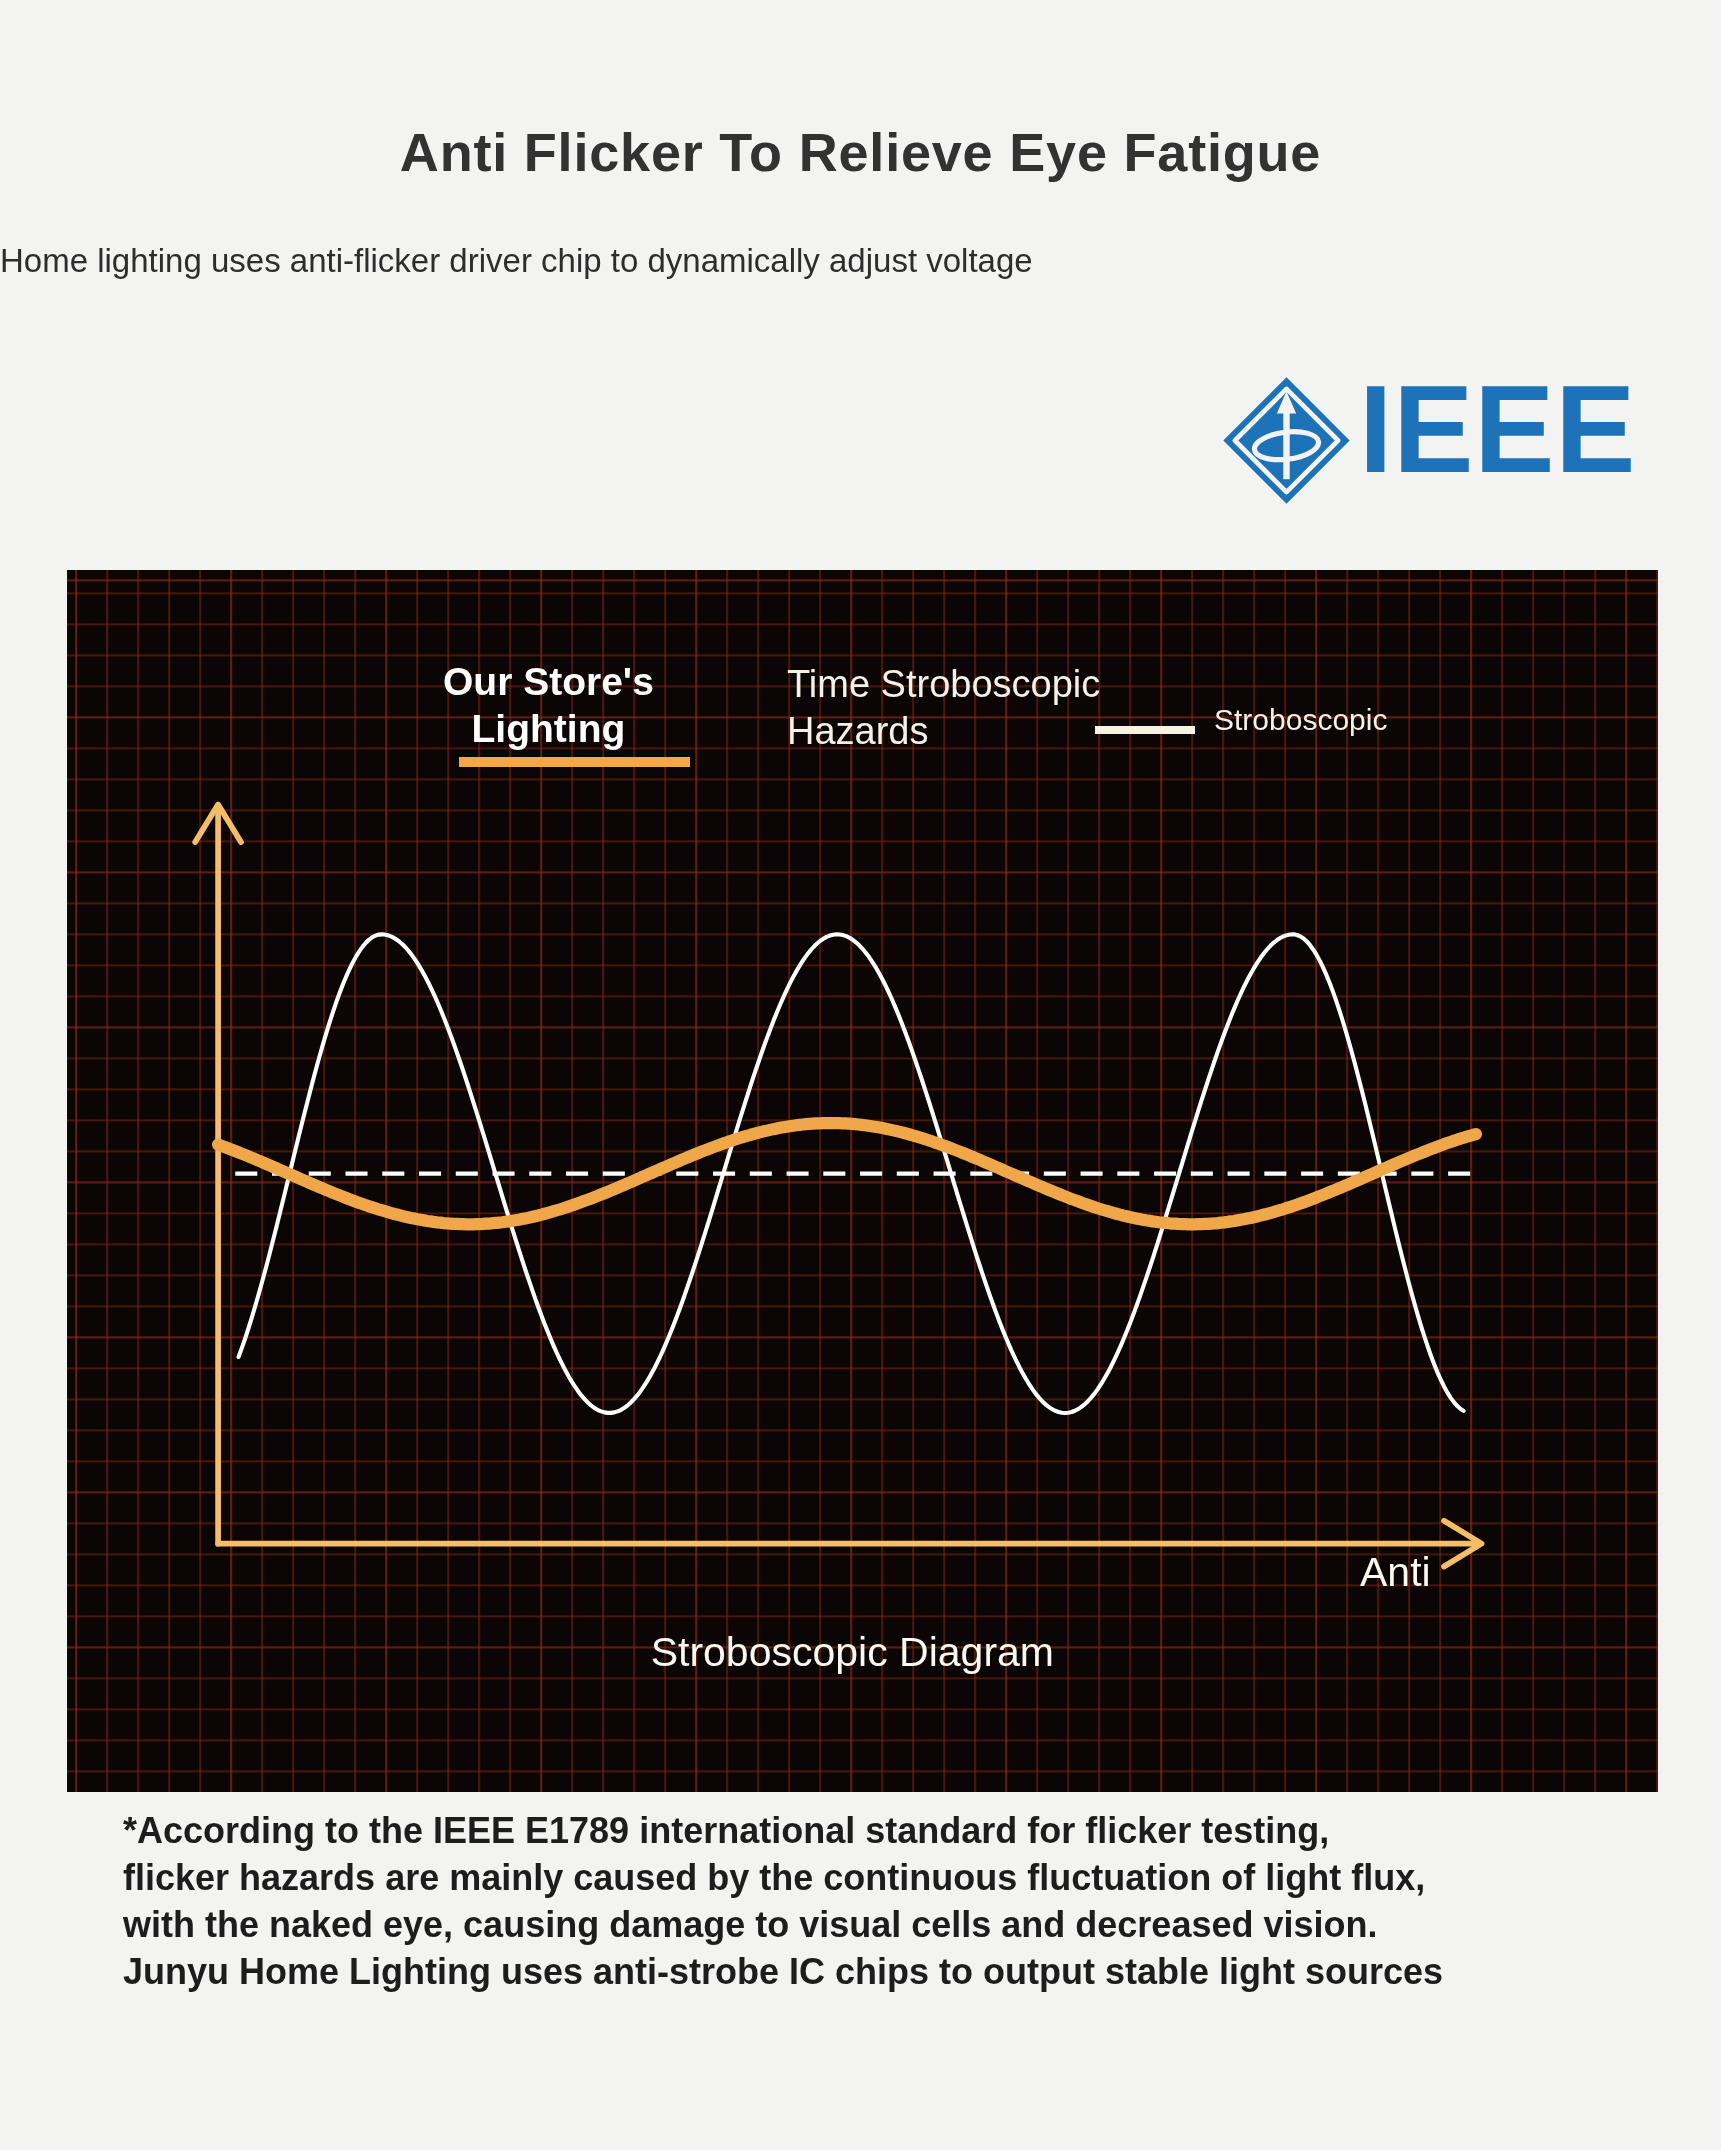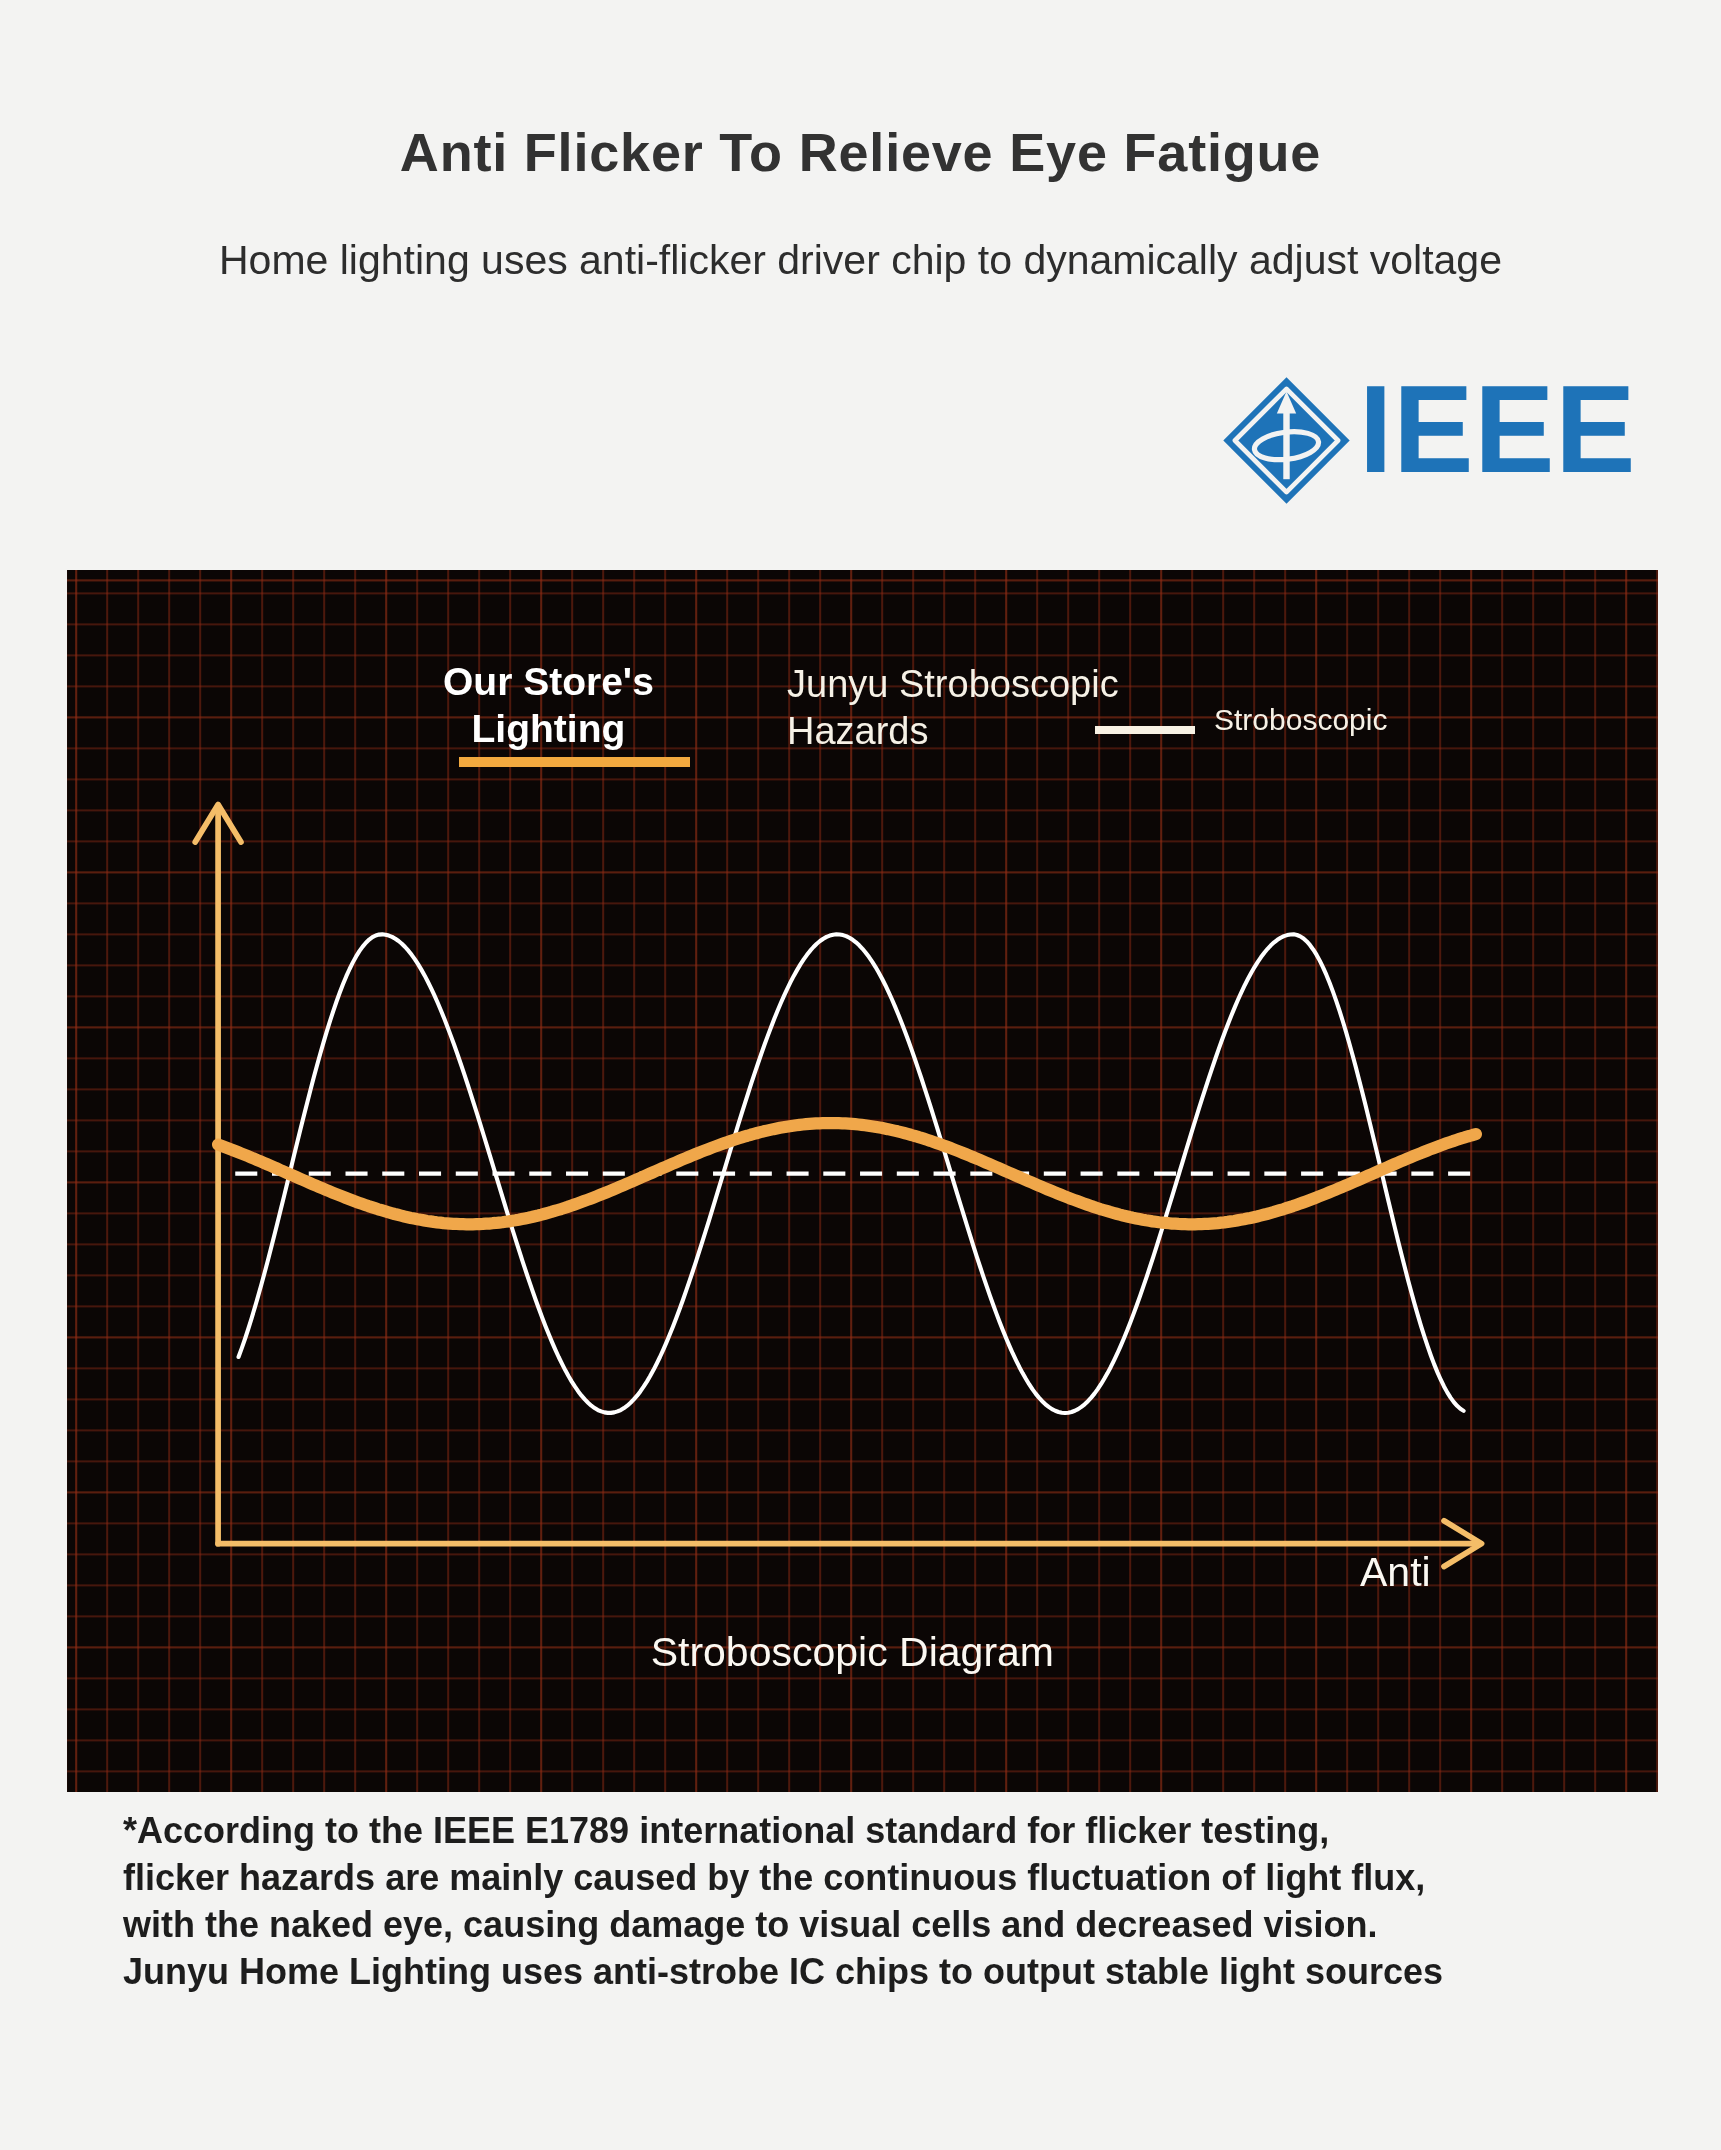--- a/index.html
+++ b/index.html
@@ -13,22 +13,22 @@
   }
   
   .title{
     position:absolute;left:0;top:121px;width:1721px;
     text-align:center;
     font-size:54px;font-weight:700;letter-spacing:0.8px;
     color:#323232;
   }
   .subtitle{
     position:absolute;left:0;top:239px;width:1721px;
-    text-align:center;
-    font-size:41px;font-weight:400;line-height:43px;
+    text-align:left;
+    font-size:33px;font-weight:400;line-height:43px;
     color:#2d2d2d;
   }
   
   .ieee{
     position:absolute;left:1222px;top:376px;width:425px;height:131px;
   }
   .ieee-diamond{position:absolute;left:0;top:0;width:129px;height:129px;}
   .ieee-word{
     position:absolute;left:137px;top:-18px;
     font-size:124px;font-weight:700;letter-spacing:0.8px;
@@ -121,21 +121,21 @@
       <polyline id="orange-wave" points="185.0,703.4 189.0,704.8 193.0,706.3 197.0,707.8 201.0,709.3 205.0,710.9 209.0,712.5 213.0,714.1 217.0,715.7 221.0,717.3 225.0,719.0 229.0,720.7 233.0,722.4 237.0,724.1 241.0,725.8 245.0,727.5 249.0,729.2 253.0,731.0 257.0,732.7 261.0,734.5 265.0,736.2 269.0,738.0 273.0,739.8 277.0,741.5 281.0,743.3 285.0,745.0 289.0,746.8 293.0,748.5 297.0,750.3 301.0,752.0 305.0,753.7 309.0,755.4 313.0,757.1 317.0,758.8 321.0,760.4 325.0,762.1 329.0,763.7 333.0,765.3 337.0,766.9 341.0,768.5 345.0,770.0 349.0,771.5 353.0,773.0 357.0,774.5 361.0,775.9 365.0,777.3 369.0,778.7 373.0,780.0 377.0,781.3 381.0,782.6 385.0,783.8 389.0,785.0 393.0,786.2 397.0,787.3 401.0,788.4 405.0,789.4 409.0,790.4 413.0,791.4 417.0,792.3 421.0,793.2 425.0,794.0 429.0,794.8 433.0,795.5 437.0,796.2 441.0,796.9 445.0,797.5 449.0,798.1 453.0,798.6 457.0,799.0 461.0,799.5 465.0,799.8 469.0,800.1 473.0,800.4 477.0,800.6 481.0,800.8 485.0,800.9 489.0,801.0 493.0,801.0 497.0,801.0 501.0,800.9 505.0,800.8 509.0,800.6 513.0,800.3 517.0,800.1 521.0,799.7 525.0,799.4 529.0,798.9 533.0,798.5 537.0,797.9 541.0,797.4 545.0,796.7 549.0,796.1 553.0,795.4 557.0,794.6 561.0,793.8 565.0,793.0 569.0,792.1 573.0,791.1 577.0,790.2 581.0,789.2 585.0,788.1 589.0,787.0 593.0,785.9 597.0,784.7 601.0,783.5 605.0,782.3 609.0,781.0 613.0,779.7 617.0,778.3 621.0,776.9 625.0,775.5 629.0,774.1 633.0,772.6 637.0,771.1 641.0,769.6 645.0,768.1 649.0,766.5 653.0,764.9 657.0,763.3 661.0,761.7 665.0,760.0 669.0,758.4 673.0,756.7 677.0,755.0 681.0,753.3 685.0,751.6 689.0,749.8 693.0,748.1 697.0,746.4 701.0,744.6 705.0,742.8 709.0,741.1 713.0,739.3 717.0,737.6 721.0,735.8 725.0,734.1 729.0,732.3 733.0,730.6 737.0,728.8 741.0,727.1 745.0,725.4 749.0,723.6 753.0,721.9 757.0,720.3 761.0,718.6 765.0,716.9 769.0,715.3 773.0,713.7 777.0,712.1 781.0,710.5 785.0,709.0 789.0,707.4 793.0,705.9 797.0,704.5 801.0,703.0 805.0,701.6 809.0,700.2 813.0,698.8 817.0,697.5 821.0,696.2 825.0,695.0 829.0,693.7 833.0,692.6 837.0,691.4 841.0,690.3 845.0,689.2 849.0,688.2 853.0,687.2 857.0,686.3 861.0,685.4 865.0,684.5 869.0,683.7 873.0,682.9 877.0,682.2 881.0,681.5 885.0,680.9 889.0,680.3 893.0,679.7 897.0,679.2 901.0,678.8 905.0,678.4 909.0,678.1 913.0,677.8 917.0,677.5 921.0,677.3 925.0,677.2 929.0,677.1 933.0,677.0 937.0,677.0 941.0,677.1 945.0,677.2 949.0,677.3 953.0,677.5 957.0,677.8 961.0,678.1 965.0,678.4 969.0,678.8 973.0,679.2 977.0,679.7 981.0,680.3 985.0,680.9 989.0,681.5 993.0,682.2 997.0,682.9 1001.0,683.7 1005.0,684.5 1009.0,685.4 1013.0,686.3 1017.0,687.2 1021.0,688.2 1025.0,689.2 1029.0,690.3 1033.0,691.4 1037.0,692.6 1041.0,693.7 1045.0,695.0 1049.0,696.2 1053.0,697.5 1057.0,698.8 1061.0,700.2 1065.0,701.6 1069.0,703.0 1073.0,704.5 1077.0,705.9 1081.0,707.4 1085.0,709.0 1089.0,710.5 1093.0,712.1 1097.0,713.7 1101.0,715.3 1105.0,716.9 1109.0,718.6 1113.0,720.3 1117.0,721.9 1121.0,723.6 1125.0,725.4 1129.0,727.1 1133.0,728.8 1137.0,730.6 1141.0,732.3 1145.0,734.1 1149.0,735.8 1153.0,737.6 1157.0,739.3 1161.0,741.1 1165.0,742.8 1169.0,744.6 1173.0,746.4 1177.0,748.1 1181.0,749.8 1185.0,751.6 1189.0,753.3 1193.0,755.0 1197.0,756.7 1201.0,758.4 1205.0,760.0 1209.0,761.7 1213.0,763.3 1217.0,764.9 1221.0,766.5 1225.0,768.1 1229.0,769.6 1233.0,771.1 1237.0,772.6 1241.0,774.1 1245.0,775.5 1249.0,776.9 1253.0,778.3 1257.0,779.7 1261.0,781.0 1265.0,782.3 1269.0,783.5 1273.0,784.7 1277.0,785.9 1281.0,787.0 1285.0,788.1 1289.0,789.2 1293.0,790.2 1297.0,791.1 1301.0,792.1 1305.0,793.0 1309.0,793.8 1313.0,794.6 1317.0,795.4 1321.0,796.1 1325.0,796.7 1329.0,797.4 1333.0,797.9 1337.0,798.5 1341.0,798.9 1345.0,799.4 1349.0,799.7 1353.0,800.1 1357.0,800.3 1361.0,800.6 1365.0,800.8 1369.0,800.9 1373.0,801.0 1377.0,801.0 1381.0,801.0 1385.0,800.9 1389.0,800.8 1393.0,800.6 1397.0,800.4 1401.0,800.1 1405.0,799.8 1409.0,799.5 1413.0,799.0 1417.0,798.6 1421.0,798.1 1425.0,797.5 1429.0,796.9 1433.0,796.2 1437.0,795.5 1441.0,794.8 1445.0,794.0 1449.0,793.2 1453.0,792.3 1457.0,791.4 1461.0,790.4 1465.0,789.4 1469.0,788.4 1473.0,787.3 1477.0,786.2 1481.0,785.0 1485.0,783.8 1489.0,782.6 1493.0,781.3 1497.0,780.0 1501.0,778.7 1505.0,777.3 1509.0,775.9 1513.0,774.5 1517.0,773.0 1521.0,771.5 1525.0,770.0 1529.0,768.5 1533.0,766.9 1537.0,765.3 1541.0,763.7 1545.0,762.1 1549.0,760.4 1553.0,758.8 1557.0,757.1 1561.0,755.4 1565.0,753.7 1569.0,752.0 1573.0,750.3 1577.0,748.5 1581.0,746.8 1585.0,745.0 1589.0,743.3 1593.0,741.5 1597.0,739.8 1601.0,738.0 1605.0,736.2 1609.0,734.5 1613.0,732.7 1617.0,731.0 1621.0,729.2 1625.0,727.5 1629.0,725.8 1633.0,724.1 1637.0,722.4 1641.0,720.7 1645.0,719.0 1649.0,717.3 1653.0,715.7 1657.0,714.1 1661.0,712.5 1665.0,710.9 1669.0,709.3 1673.0,707.8 1677.0,706.3 1681.0,704.8 1685.0,703.4 1689.0,701.9 1693.0,700.5 1697.0,699.2 1701.0,697.8 1705.0,696.5 1709.0,695.3 1713.0,694.0 1717.0,692.9 1721.0,691.7 1725.0,690.6" fill="none" stroke="#f0a74a" stroke-width="15" stroke-linecap="round" stroke-linejoin="round"></polyline>
     </svg>
 
     <div class="legend-series1">
       <div>Our Store's</div>
       <div>Lighting</div>
     </div>
     <div class="legend-underline"></div>
 
     <div class="legend-series2">
-      <div>Junyu Stroboscopic</div>
+      <div>Time Stroboscopic</div>
       <div>Hazards</div>
     </div>
 
     <div class="legend-swatch-line"></div>
     <div class="legend-series3">Stroboscopic</div>
 
     <div class="chart-caption">Stroboscopic Diagram</div>
     <div class="time-label">Anti</div>
   </div>
 

